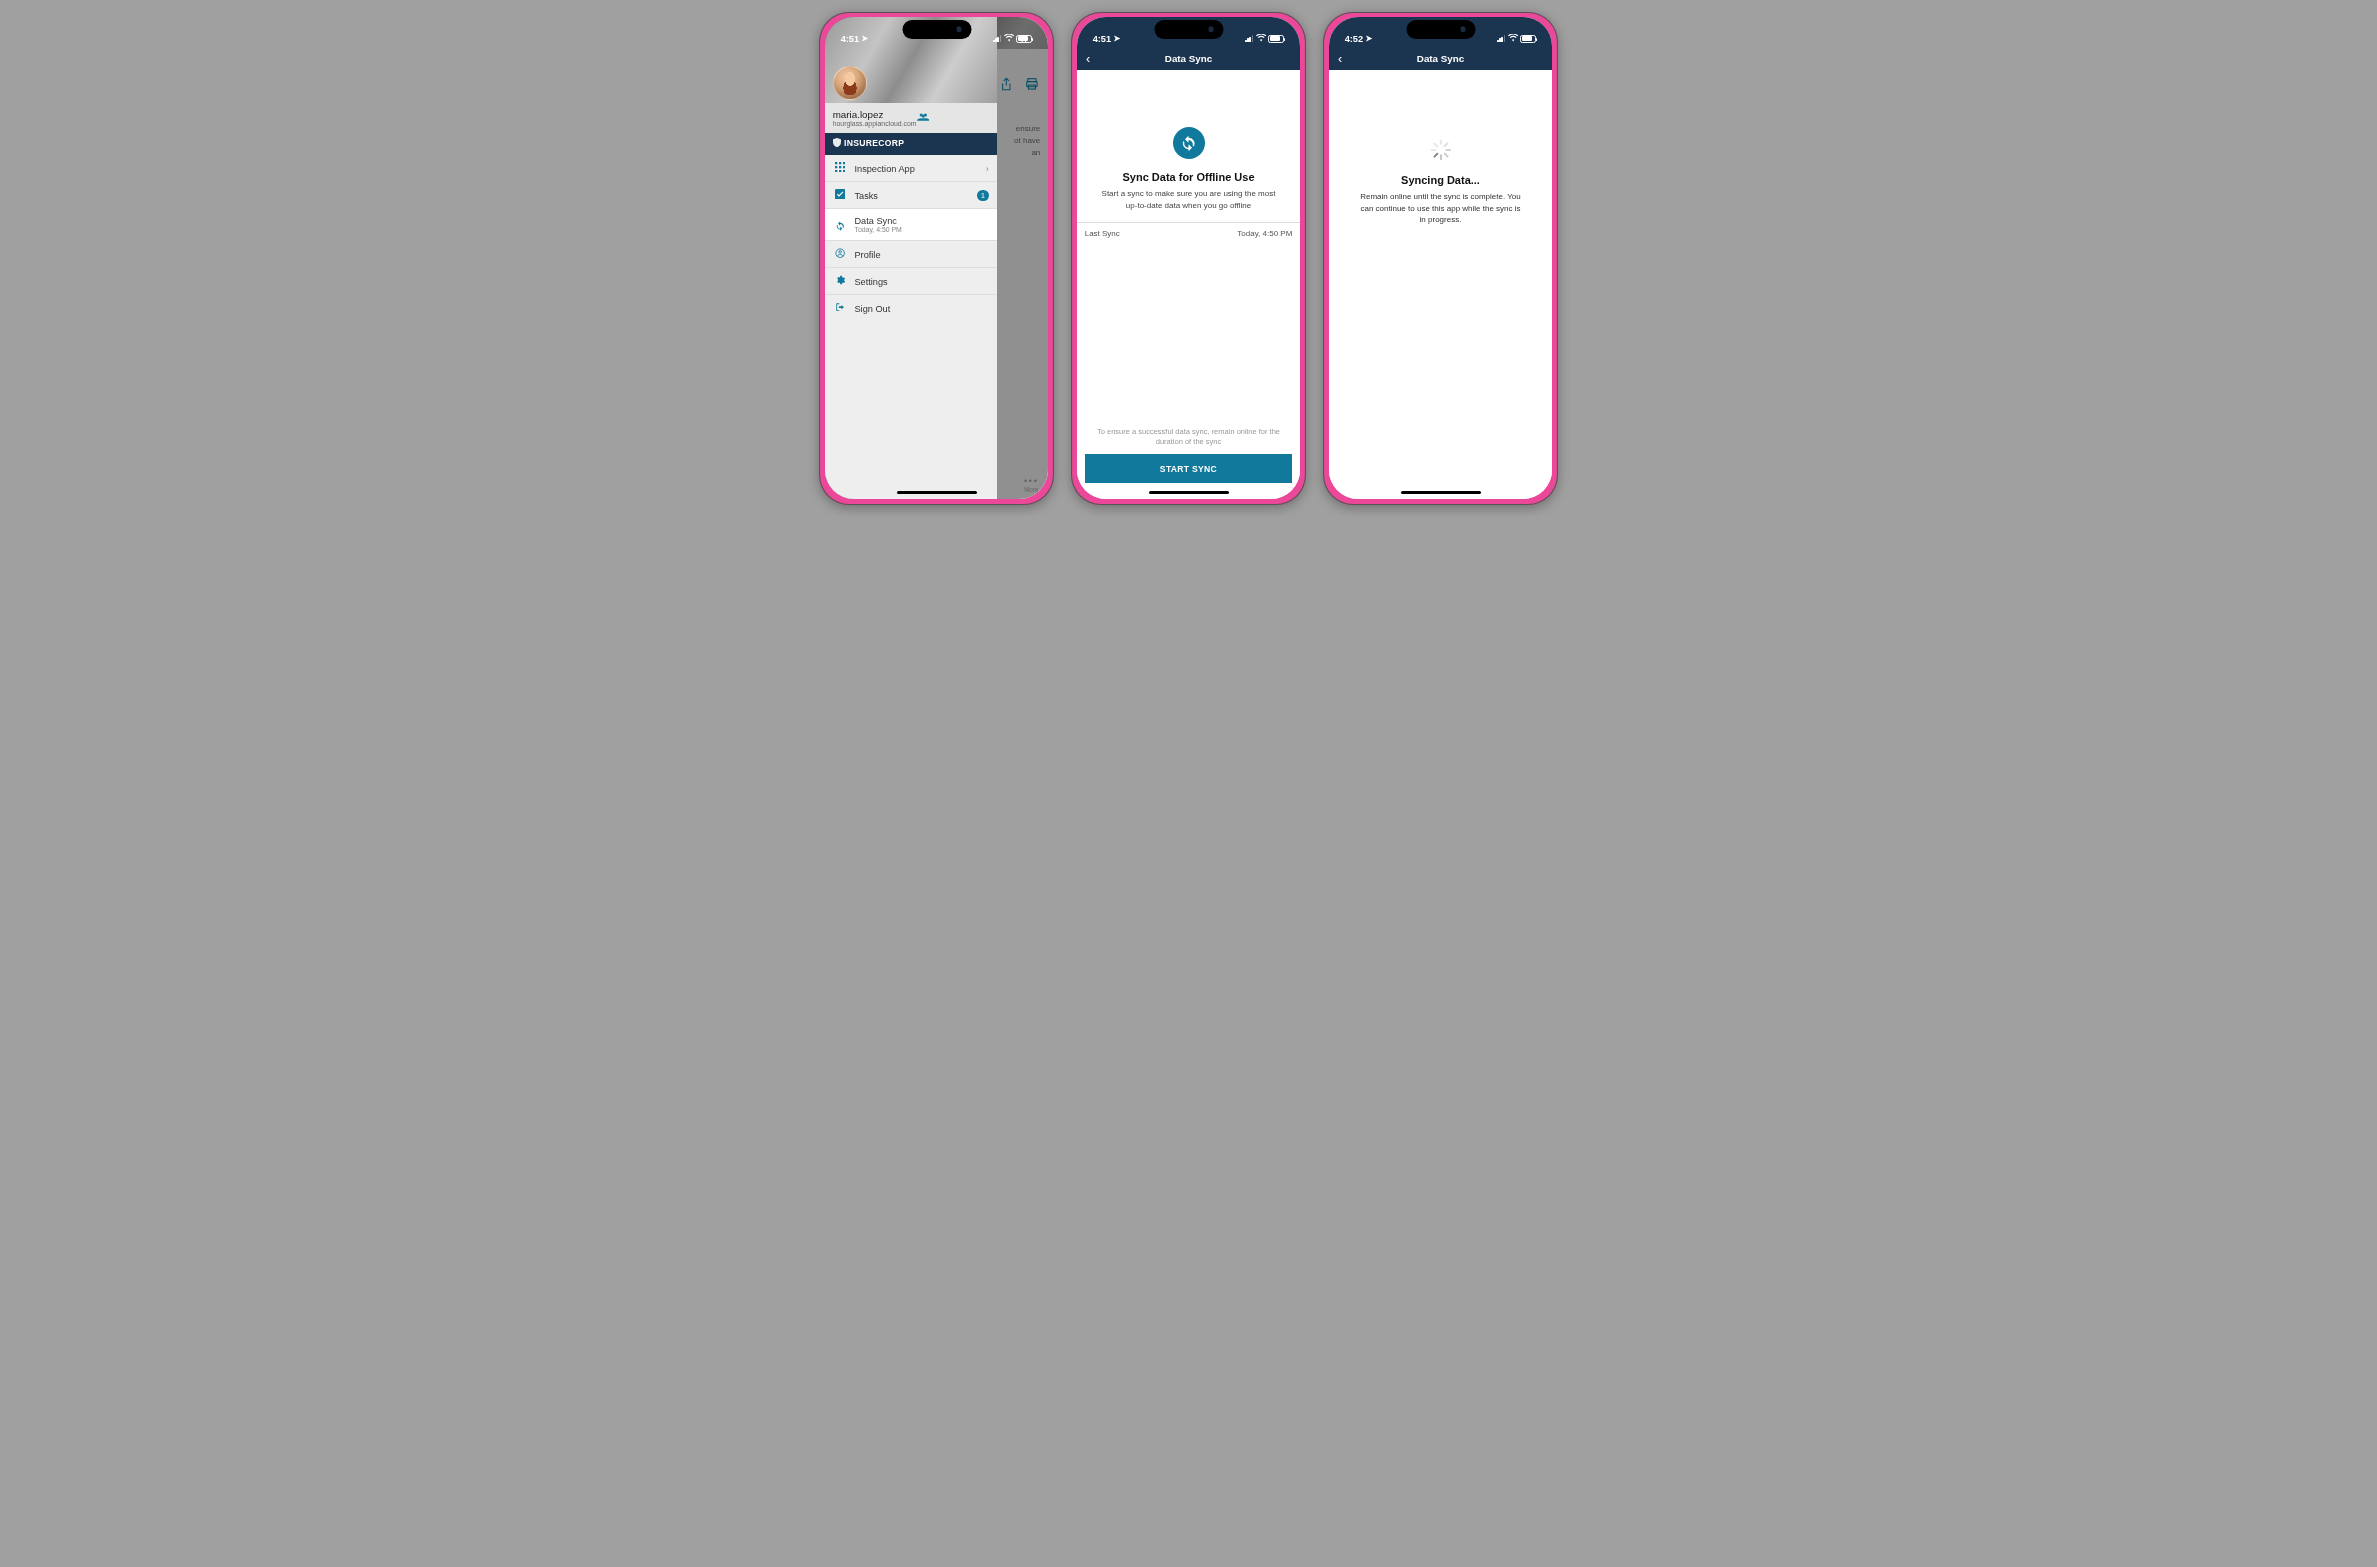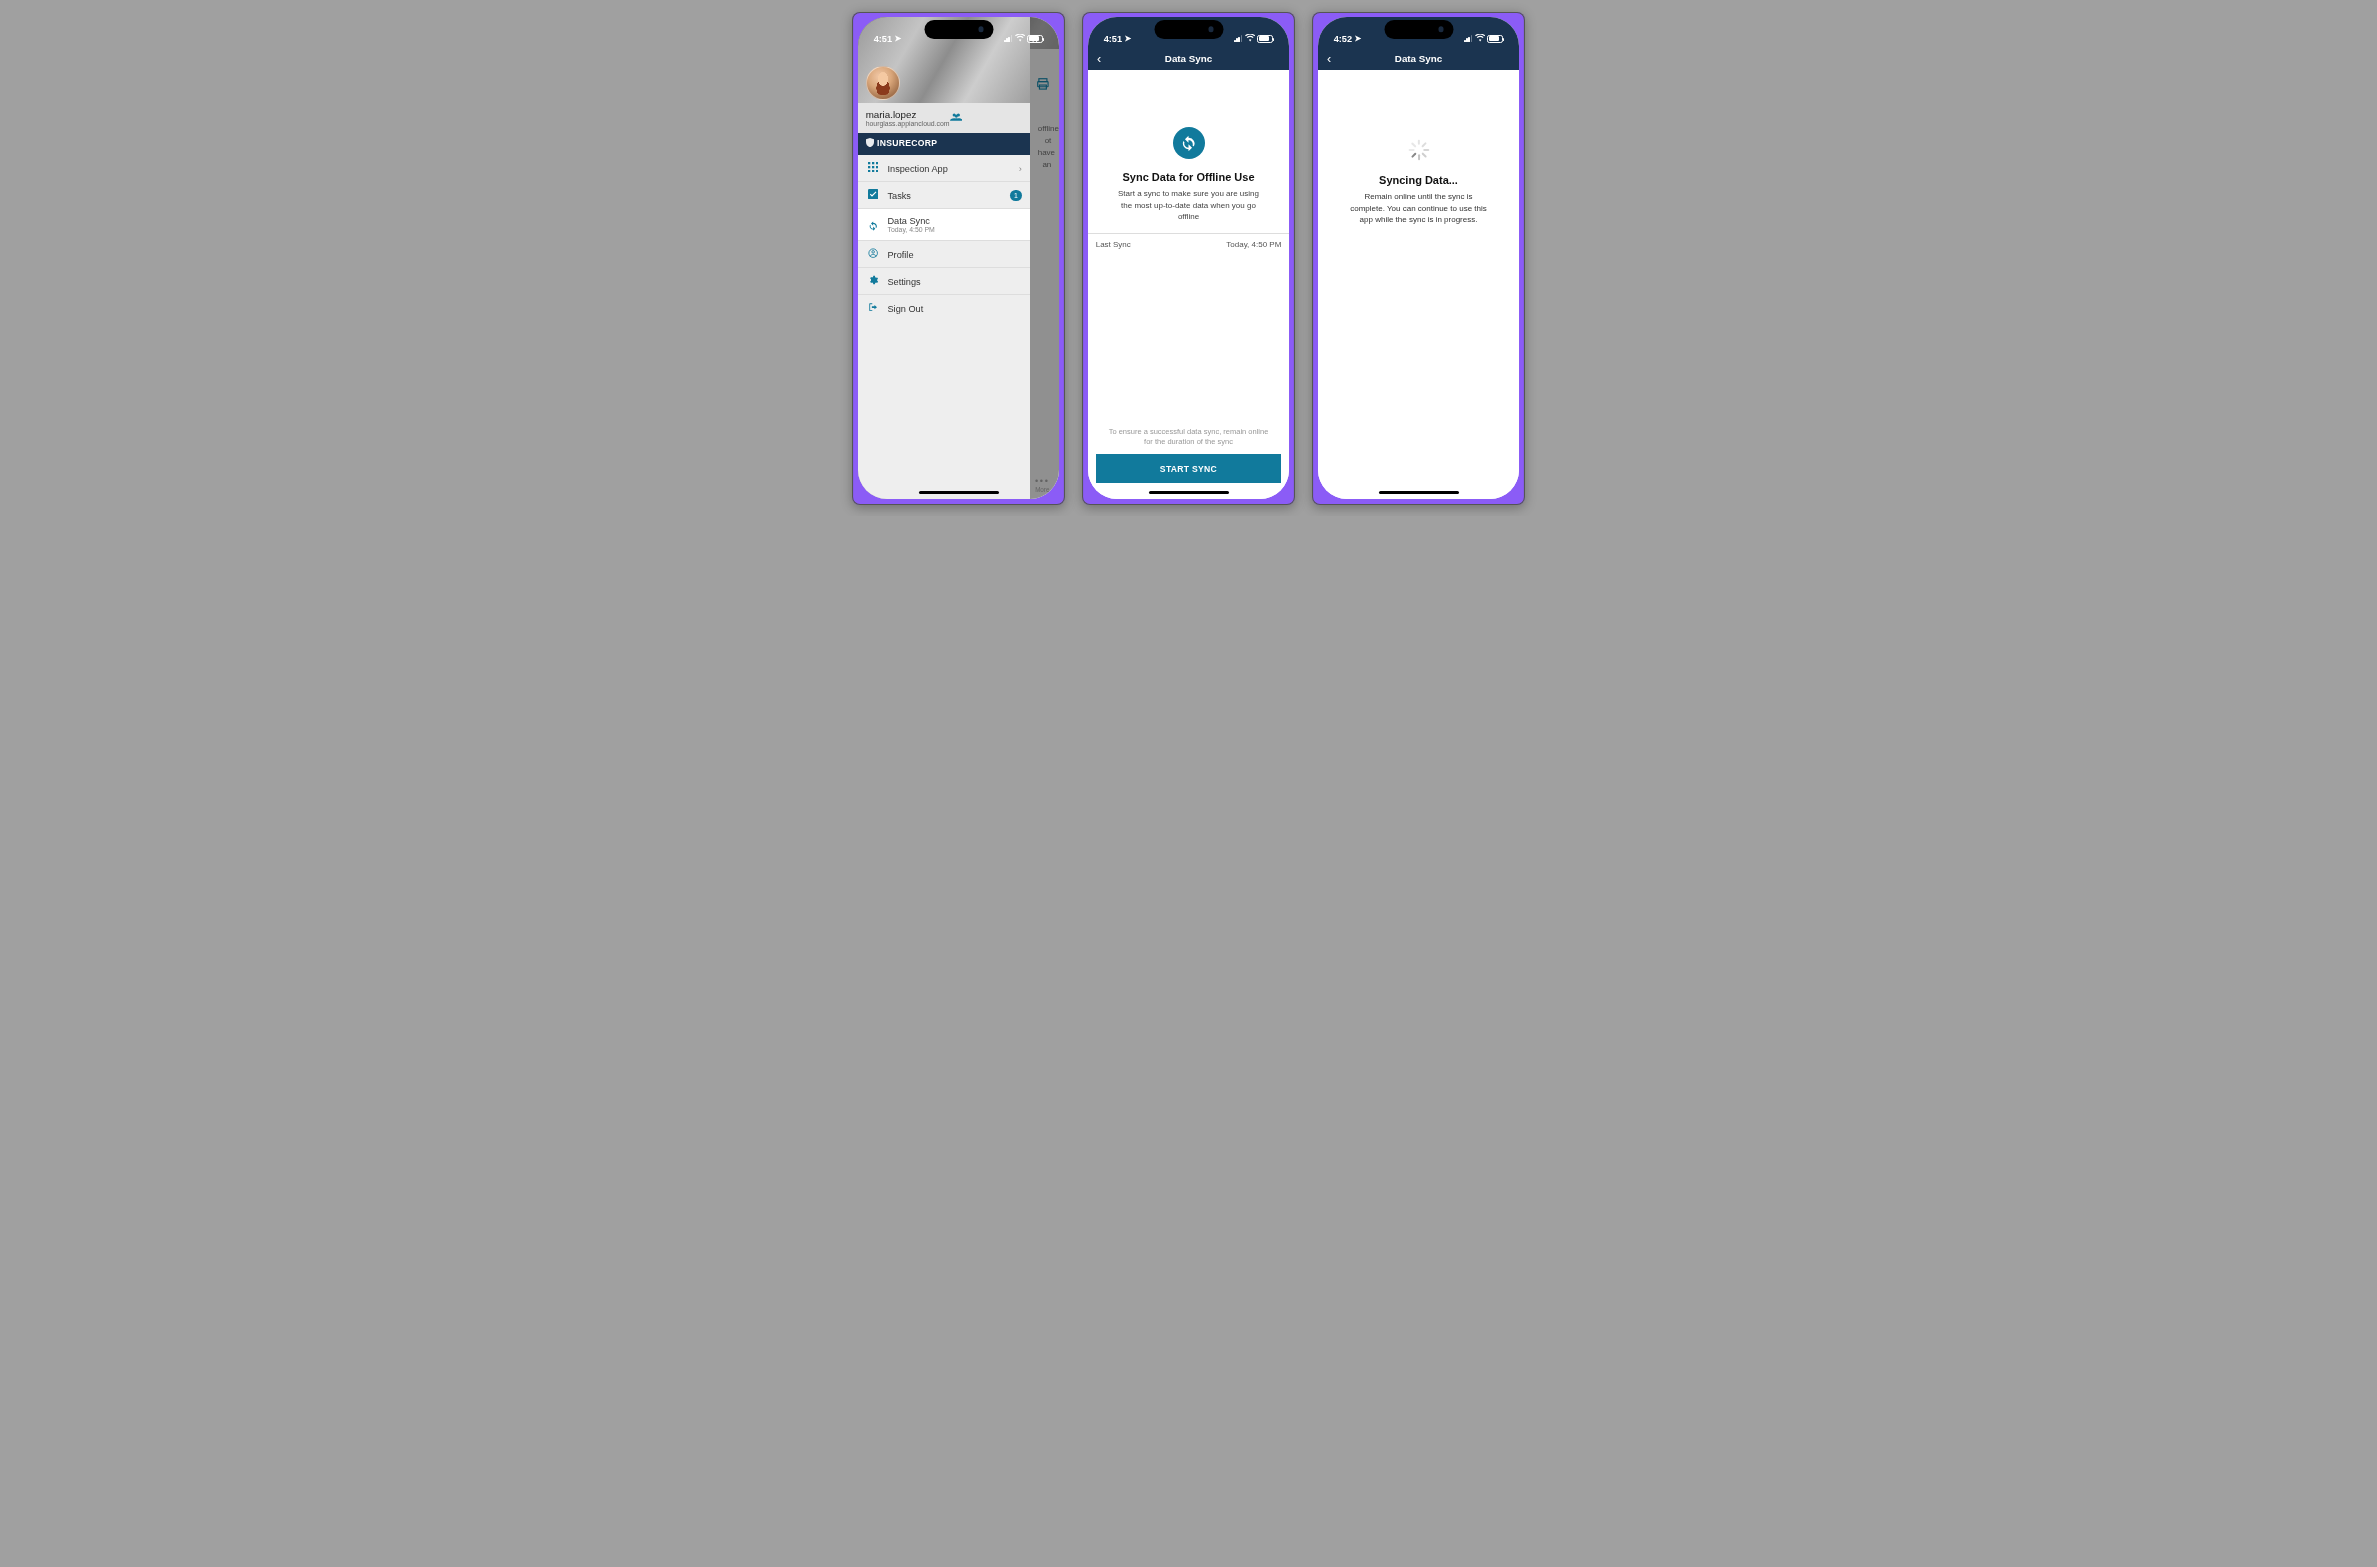--- a/index.html
+++ b/index.html
@@ -5,24 +5,24 @@
   * { box-sizing: border-box; margin: 0; padding: 0; }
   body {
     background: #a0a0a0;
     font-family: -apple-system, BlinkMacSystemFont, "Segoe UI", Helvetica, Arial, sans-serif;
     padding: 11.5px;
     display: flex;
     justify-content: center;
     gap: 17px;
   }
   .phone {
-    width: 213px;
+    width: 235px;
     height: 493px;
-    background: #8b5cf6;
-    border-radius: 8px;
+    background: #ec4899;
+    border-radius: 30px;
     padding: 5.7px;
     position: relative;
     box-shadow: 0 2.3px 11.5px rgba(0,0,0,0.3), inset 0 0 0 1.1px #555;
   }
   .screen {
     width: 100%;
     height: 100%;
     background: #fff;
     border-radius: 29px;
     overflow: hidden;
@@ -401,21 +401,21 @@
         </span>
         <span>
           <svg width="13.8" height="13.8" viewBox="0 0 24 24" fill="none" stroke="currentColor" stroke-width="2">
               <rect x="5" y="3" width="14" height="5"></rect>
               <rect x="3" y="8" width="18" height="9" rx="1"></rect>
               <rect x="6" y="14" width="12" height="7"></rect>
             </svg>
         </span>
       </div>
       <div style="margin-top:17px; text-align:right; line-height:1.5;">
-        <div>offline</div>
+        <div>ensure</div>
         <div>ot have an</div>
       </div>
       <div class="p1-more-tab">
         <div class="dots">•••</div>
         <div>More</div>
       </div>
     </div>
 
     <div class="p1-overlay-dim"></div>
 

